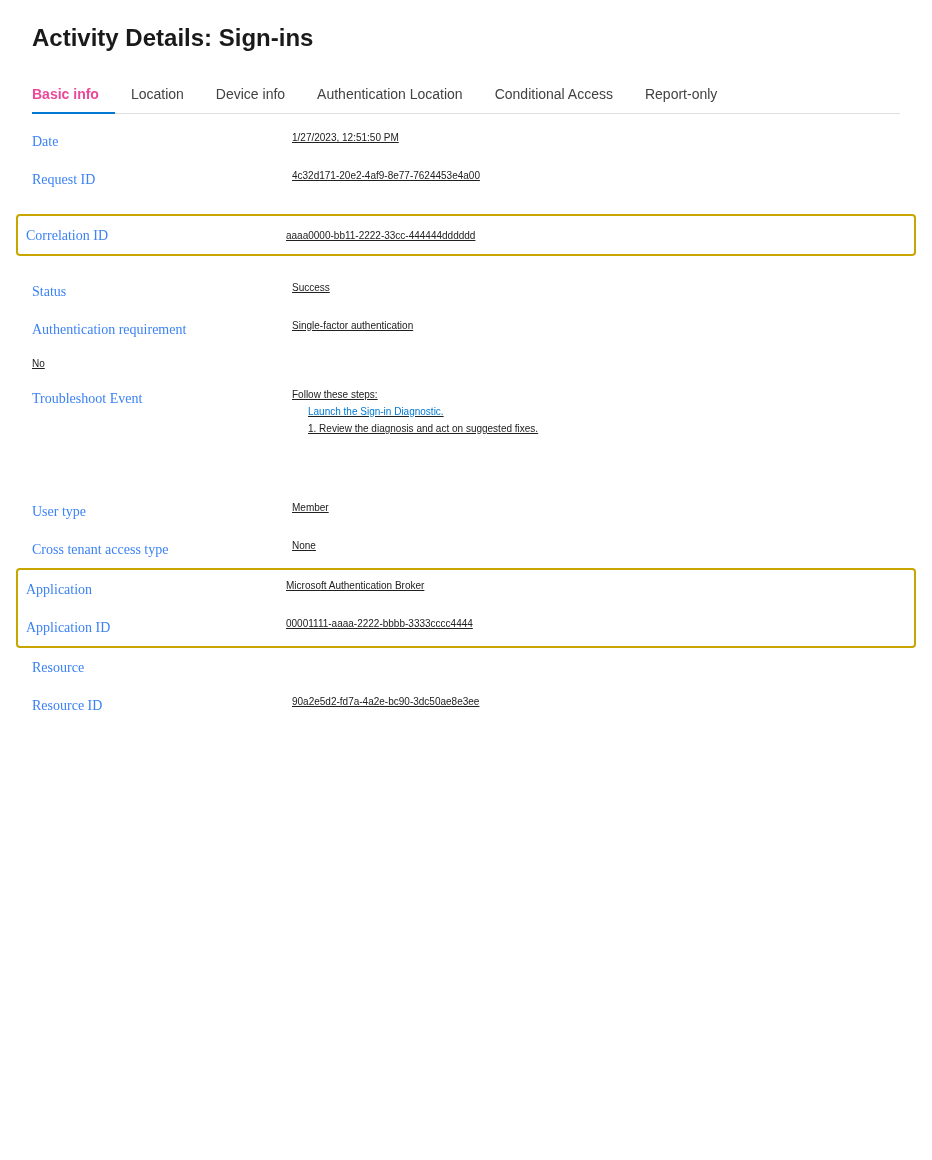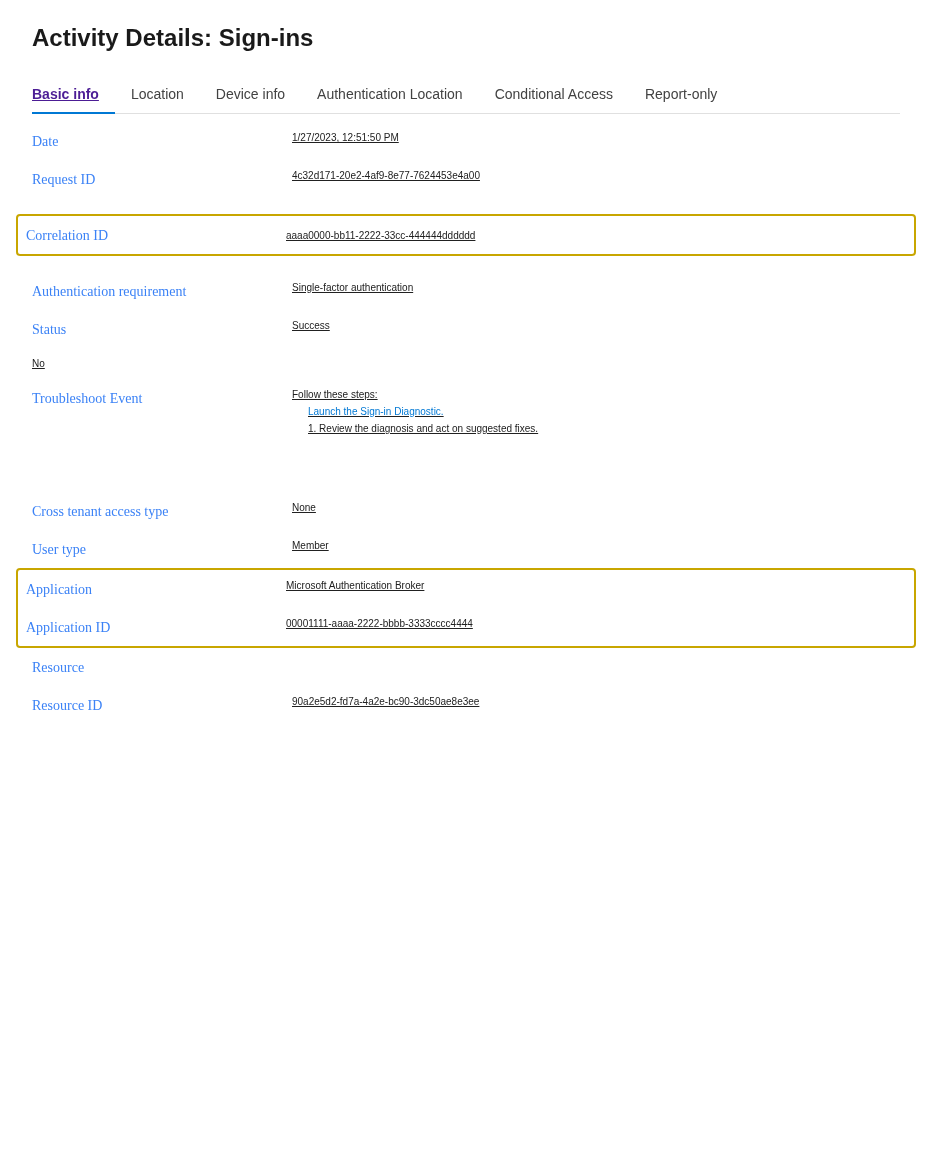--- a/index.html
+++ b/index.html
@@ -31,24 +31,23 @@
     .tab {
       padding: 10px 16px;
       cursor: pointer;
       font-size: 14px;
       color: #424242;
       white-space: nowrap;
       border-bottom: 2px solid transparent;
       margin-bottom: -1px;
     }
     .tab.active {
-      color: #4c1d95;
+      color: #ec4899;
       border-bottom: 2px solid #0078d4;
       font-weight: 600;
-      text-decoration: underline;
     }
     .tab:first-child {
       padding-left: 0;
     }
     .content {
       padding-top: 8px;
     }
     .field-row {
       display: flex;
       align-items: flex-start;
@@ -125,52 +124,52 @@
   </div>
 
   <div style="margin: 0 -8px;">
     <div class="highlighted-row" style="display:flex; align-items:center;">
       <span class="field-label">Correlation ID</span>
       <span class="field-value">aaaa0000-bb11-2222-33cc-444444dddddd</span>
     </div>
   </div>
 
   <div class="field-row">
-    <span class="field-label">Authentication requirement</span>
-    <span class="field-value">Single-factor authentication</span>
+    <span class="field-label">Status</span>
+    <span class="field-value">Success</span>
   </div>
 
   <div class="field-row">
-    <span class="field-label">Status</span>
-    <span class="field-value">Success</span>
+    <span class="field-label">Authentication requirement</span>
+    <span class="field-value">Single-factor authentication</span>
   </div>
 
   <div class="field-row">
     <span class="field-value">No</span>
   </div>
 
   <div class="field-row">
     <span class="field-label">Troubleshoot Event</span>
     <div class="field-value troubleshoot-value">
       <span>Follow these steps:</span>
       <a class="link" style="padding-left: 16px;">Launch the Sign-in Diagnostic.</a>
       <span style="padding-left: 16px;">1. Review the diagnosis and act on suggested fixes.</span>
     </div>
   </div>
 
   <div class="section-gap"></div>
 
   <div class="field-row">
-    <span class="field-label">Cross tenant access type</span>
-    <span class="field-value">None</span>
+    <span class="field-label">User type</span>
+    <span class="field-value">Member</span>
   </div>
 
   <div class="field-row">
-    <span class="field-label">User type</span>
-    <span class="field-value">Member</span>
+    <span class="field-label">Cross tenant access type</span>
+    <span class="field-value">None</span>
   </div>
 
   <div style="margin: 0 -8px;">
     <div class="highlighted-group">
       <div class="field-row">
         <span class="field-label">Application</span>
         <span class="field-value">Microsoft Authentication Broker</span>
       </div>
       <div class="field-row">
         <span class="field-label">Application ID</span>

